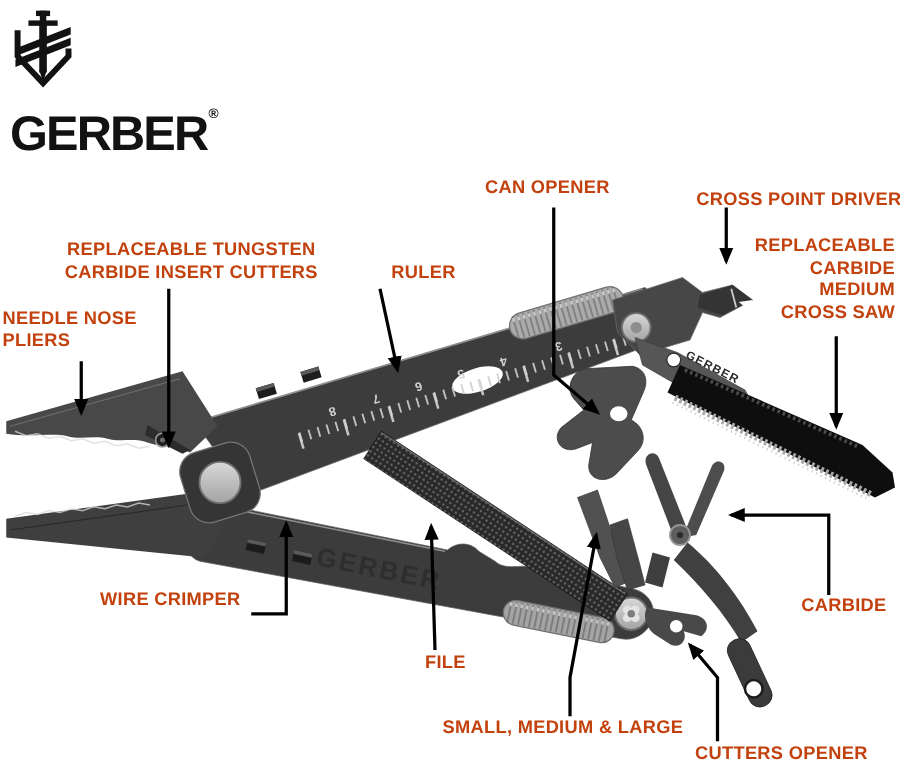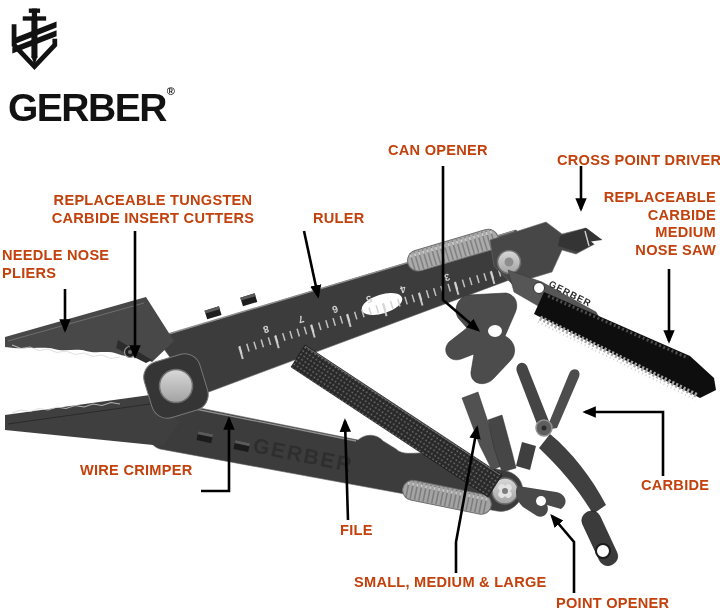--- a/index.html
+++ b/index.html
@@ -203,28 +203,28 @@
   <div class="lbl" style="left:293px;top:210px;margin-left:20px;">RULER</div>
 
   <div class="lbl" style="left:388px;top:142px;">CAN OPENER</div>
 
   <div class="lbl" style="left:518px;top:152px;margin-left:39px;">CROSS POINT DRIVER</div>
 
   <div class="lbl r" style="right:4px;top:189px;">
     <div>REPLACEABLE</div>
     <div>CARBIDE</div>
     <div>MEDIUM</div>
-    <div>NOSE SAW</div>
-  </div>
-
-  <div class="lbl" style="left:80px;top:462px;">WIRE CRIMPER</div>
+    <div>CROSS SAW</div>
+  </div>
+
+  <div class="lbl" style="left:80px;top:472px;">WIRE CRIMPER</div>
 
   <div class="lbl" style="left:340px;top:522px;">FILE</div>
 
   <div class="lbl" style="left:310px;top:574px;margin-left:44px;">
     <div>SMALL, MEDIUM &amp; LARGE</div>
   </div>
 
-  <div class="lbl" style="left:556px;top:595px;">POINT OPENER</div>
+  <div class="lbl" style="left:556px;top:595px;">CUTTERS OPENER</div>
 
   <div class="lbl" style="left:641px;top:477px;">CARBIDE</div>
 
 </div>
 
 </body></html>

